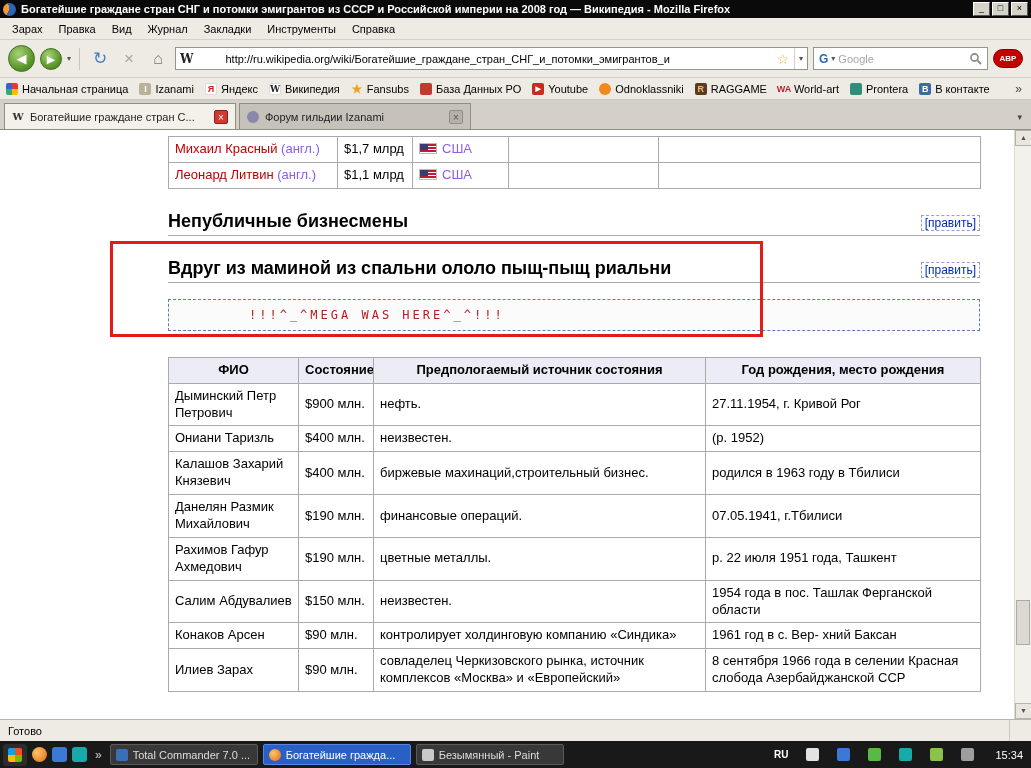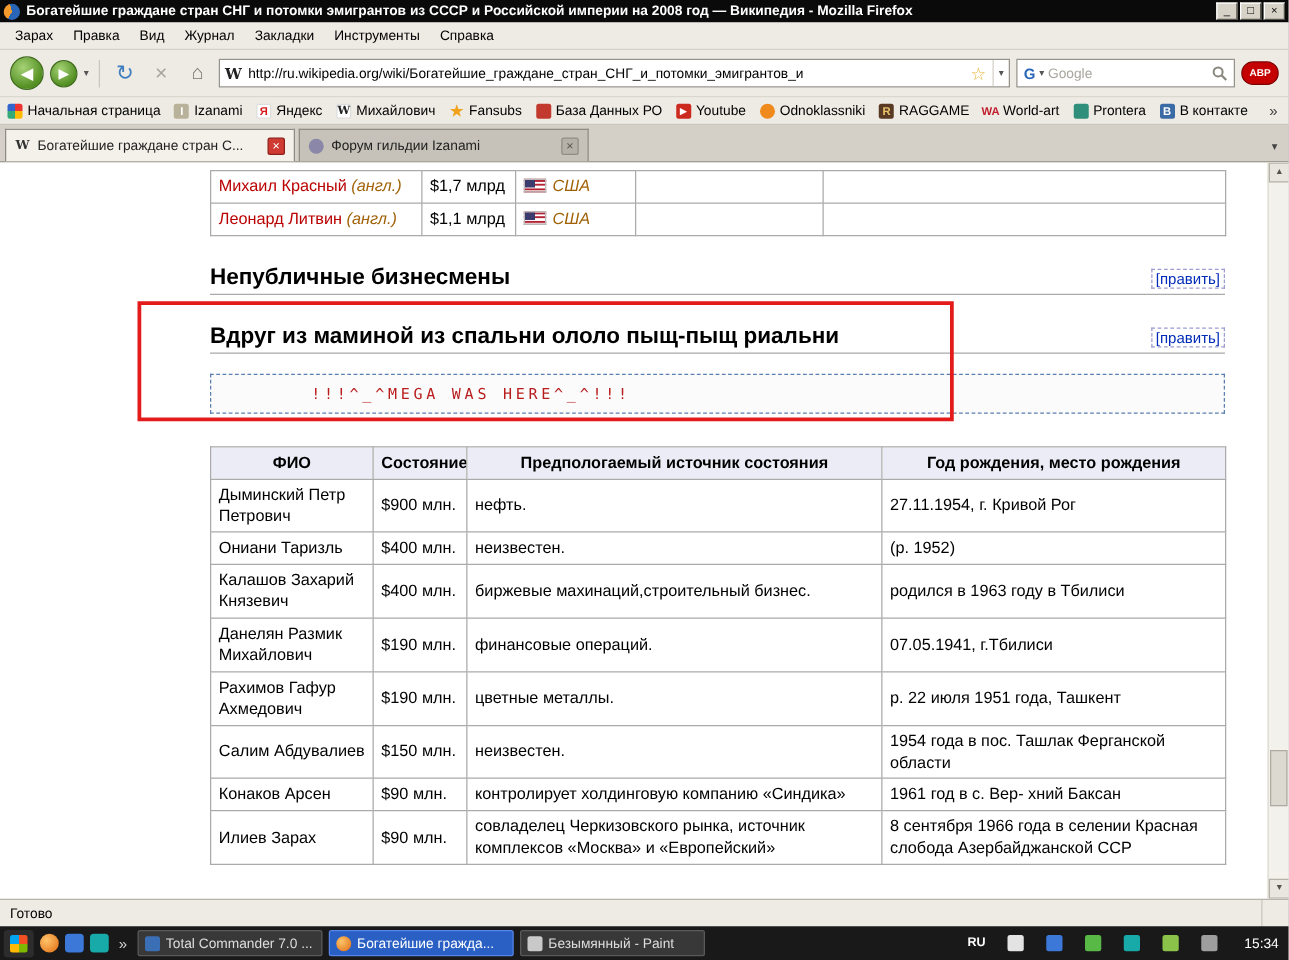--- a/index.html
+++ b/index.html
@@ -34,21 +34,21 @@
   .nav-sep { width:1px; height:22px; background:#c9c6bd; margin:0 3px; }
   .nav-icon { width:24px; text-align:center; font-size:17px; }
   .reload { color:#3f7fbf; }
   .stop { color:#a9a69d; }
   .home { color:#7a776e; font-size:16px; }
 
   .urlbar { flex:1; height:23px; background:#fff; border:1px solid #96938a; display:flex;
             align-items:center; padding:0 4px; gap:5px; }
   .favicon-w { font-family:"DejaVu Serif", serif; font-weight:bold; font-size:12px; color:#222; }
   .urlbar input { flex:1; min-width:0; border:none; outline:none; font-size:11px; color:#000;
-                  font-family:"Liberation Sans", sans-serif; background:transparent; }
+                  font-family:"Liberation Sans", sans-serif; background:transparent;margin-left:27px; }
   .star { color:#e8b63c; font-size:14px; }
   .url-drop { font-size:8px; color:#555; border-left:1px solid #d4d1c8; padding-left:4px;
               align-self:stretch; display:flex; align-items:center; }
 
   .searchbox { width:175px; height:23px; background:#fff; border:1px solid #96938a; display:flex;
                align-items:center; padding:0 5px; gap:3px; flex:0 0 auto; }
   .g-icon { color:#2a66b8; font-weight:bold; font-size:12px; }
   .g-drop { font-size:8px; color:#555; }
   .searchbox input { flex:1; min-width:0; border:none; outline:none; font-size:11px; color:#000;
                      font-family:"Liberation Sans", sans-serif; }
@@ -97,21 +97,21 @@
 
   
   .content { position:absolute; top:130px; bottom:49px; left:0; right:0; background:#fff; overflow:hidden; }
   .page-col { margin-left:168px; width:812px; color:#000; }
 
   table.wk { border-collapse:collapse; table-layout:fixed; width:812px; font-size:13px; }
   table.wk td, table.wk th { border:1px solid #aaa; padding:4px 6px; line-height:1.3; overflow:hidden; }
   table.wk th { background:#ececf6; font-weight:bold; text-align:center; }
   .top-table { margin-top:6px; }
   .redlink { color:#ba0000;margin-top:28px; }
-  .bluelink { color:#a16207;font-style:italic; }
+  .bluelink { color:#8b5cf6; }
   .flag-us { display:inline-block; width:18px; height:11px; vertical-align:-1px; margin-right:5px;
              background: repeating-linear-gradient(#b22234 0 1.6px, #fff 1.6px 3.2px);
              position:relative; border:1px solid #bbb; }
   .flag-us::after { content:""; position:absolute; top:0; left:0; width:8px; height:6px; background:#3c3b6e; }
 
   .heading-row { display:flex; justify-content:space-between; align-items:flex-end;
                  border-bottom:1px solid #aaa; margin-top:22px; padding-bottom:3px; }
   .h2-title { font-size:18px; font-weight:bold; }
   .edit-link { font-size:12px; color:#002bb8; border:1px dashed #9c9cd0; padding:0 3px; margin-bottom:1px; }
 
@@ -226,21 +226,21 @@
     <span class="bm">
         <span class="bm-icon bi-izanami">I</span>
         <span>Izanami</span>
       </span>
     <span class="bm">
         <span class="bm-icon bi-yandex">Я</span>
         <span>Яндекс</span>
       </span>
     <span class="bm">
         <span class="bm-icon bi-wiki">W</span>
-        <span>Михайлович</span>
+        <span>Википедия</span>
       </span>
     <span class="bm">
         <span class="bm-icon bi-fansubs">★</span>
         <span>Fansubs</span>
       </span>
     <span class="bm">
         <span class="bm-icon bi-ro"></span>
         <span>База Данных РО</span>
       </span>
     <span class="bm">

